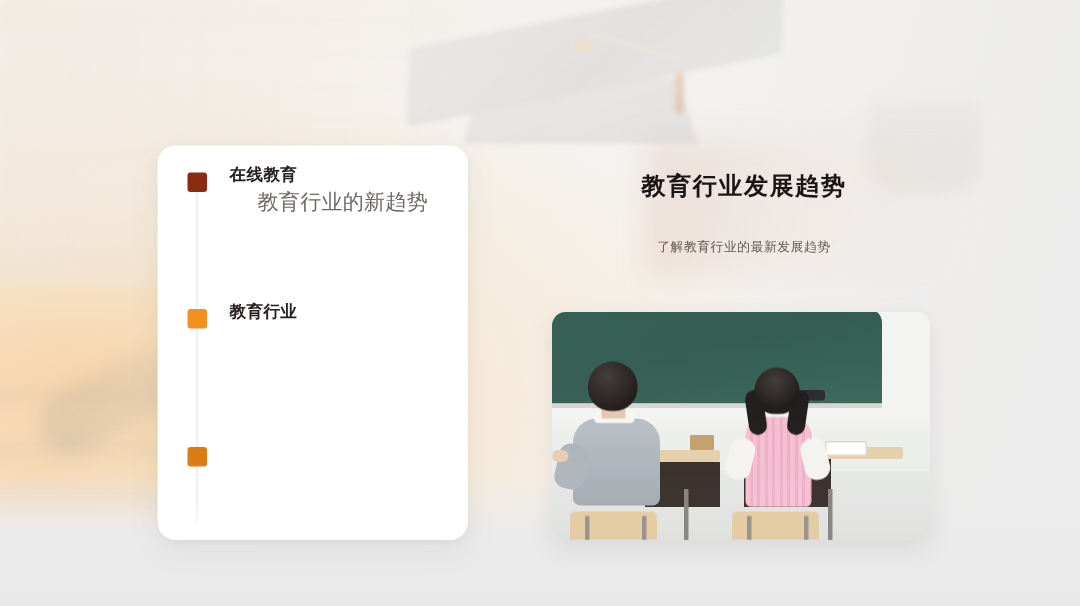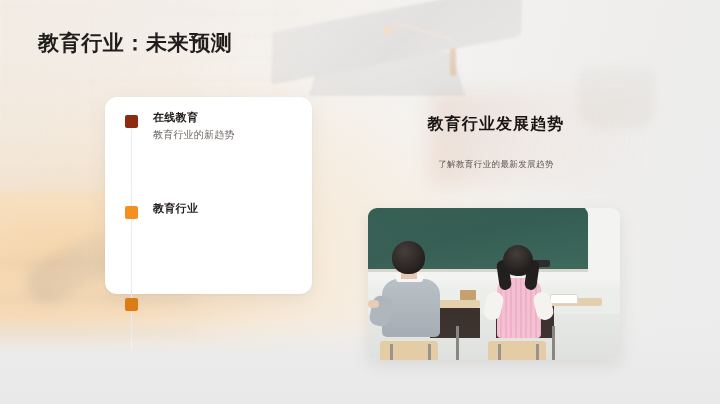--- a/index.html
+++ b/index.html
@@ -134,21 +134,21 @@
     font-weight: bold;
     color: #201d1c;
     letter-spacing: .6px;
     white-space: nowrap;
   }
 
   
   .card {
     position: absolute;
     left: 105px; top: 97px;
-    width: 207px; height: 197px;
+    width: 207px; height: 263px;
     background: #ffffff;
     border-radius: 12px;
     box-shadow: 0 6px 20px rgba(120,110,100,0.10), 0 1px 3px rgba(120,110,100,0.07);
   }
   .timeline-line {
     position: absolute;
     left: 26px; top: 30px;
     width: 1px; height: 222px;
     background: linear-gradient(to bottom, #eceaea 0%, #eceaea 92%, #f6f5f5 100%);
   }
@@ -173,24 +173,25 @@
   }
   .tl-title {
     font-size: 11px;
     font-weight: bold;
     color: #26211f;
     letter-spacing: .3px;
     line-height: 16px;
   }
   .tl-desc {
     margin-top: 3px;
-    font-size: 10px;
+    font-size: 14px;
     color: #6e6763;
     letter-spacing: .2px;
     line-height: 13px;
+    text-align: center;
   }
 
   
   .right-heading {
     position: absolute;
     left: 368px; top: 114px;
     width: 256px;
     text-align: center;
     font-size: 16px;
     font-weight: bold;
@@ -425,21 +426,20 @@
   <div class="bg-cup"></div>
   <div class="bg-warm-right"></div>
   <div class="bg-cap">
     <div class="board2"></div>
     <div class="board"></div>
     <div class="button"></div>
     <div class="tassel"></div>
     <div class="tassel-end"></div>
   </div>
 
-  <div class="slide-title">教育行业：未来预测</div>
 
   <div class="card">
     <div class="timeline-line"></div>
 
     <div class="tl-item i0">
       <div class="tl-marker" style="background:#8B2B10"></div>
       <div class="tl-text">
         <div class="tl-title">在线教育</div>
         <div class="tl-desc">教育行业的新趋势</div>
       </div>

